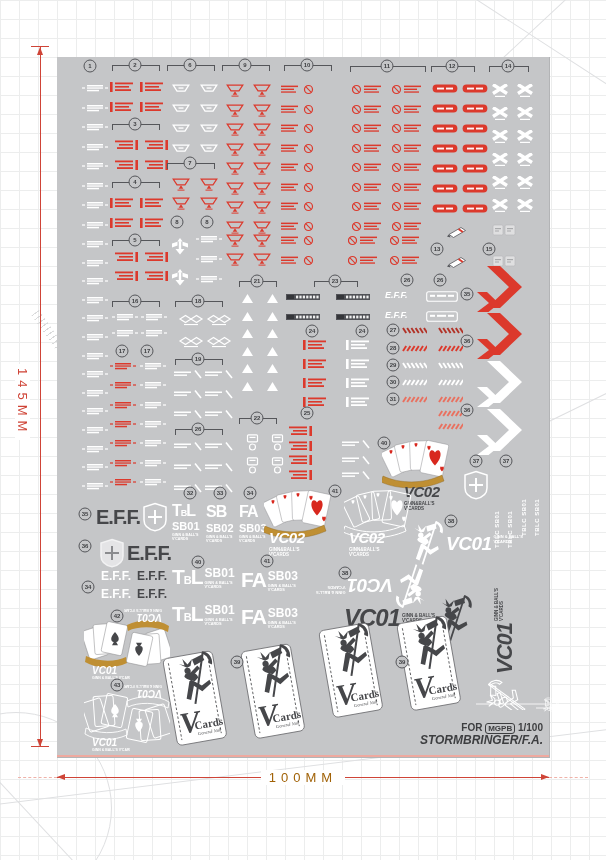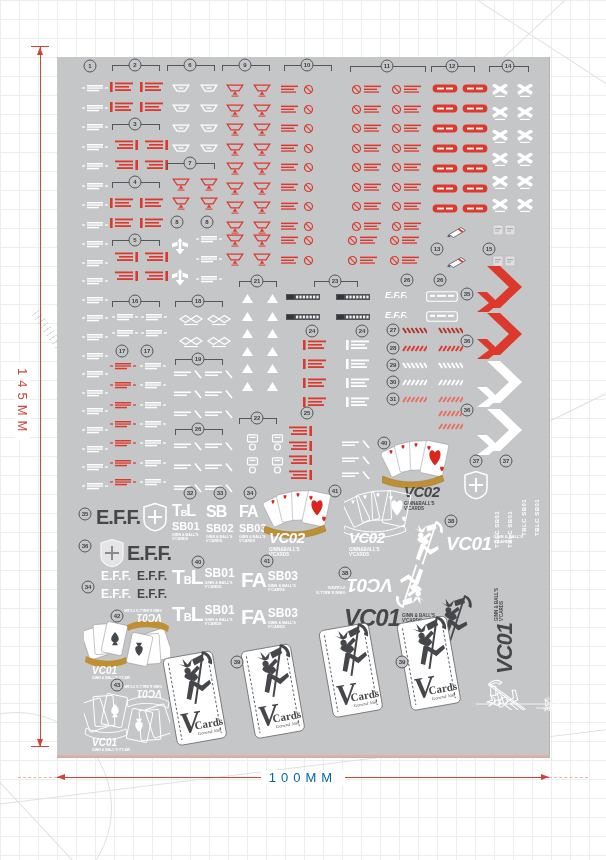--- a/index.html
+++ b/index.html
@@ -21,37 +21,45 @@
   .brk{position:absolute;height:5px;border:1px solid #55565a;border-bottom:none}
   .badge{border:1px solid #3d3e40;border-radius:3px;padding:0 2px;font-size:8px;font-style:normal}
   .dim{position:absolute;z-index:3}
   .dimline{position:absolute;background:#cf4437}
   .tri-up{width:0;height:0;border-left:3.5px solid transparent;border-right:3.5px solid transparent;border-bottom:8px solid #cf4437;position:absolute}
   .tri-dn{width:0;height:0;border-left:3.5px solid transparent;border-right:3.5px solid transparent;border-top:8px solid #cf4437;position:absolute}
   .tri-lf{width:0;height:0;border-top:3.5px solid transparent;border-bottom:3.5px solid transparent;border-right:8px solid #cf4437;position:absolute}
   .tri-rt{width:0;height:0;border-top:3.5px solid transparent;border-bottom:3.5px solid transparent;border-left:8px solid #cf4437;position:absolute}
   .dimtext-v{writing-mode:vertical-rl;font:400 13px "Liberation Sans",sans-serif;color:#cf4437;
              letter-spacing:5px;background:#fff;padding:4px 0}
-  .dimtext-h{font:400 13px "Liberation Sans",sans-serif;color:#0369a1;letter-spacing:5px;
+  .dimtext-h{font:400 13px "Liberation Sans",sans-serif;color:#a16207;letter-spacing:5px;
              background:#fff;padding:0 8px;display:inline-block}
   .dashx{position:absolute;height:0;border-top:1px dashed #efb2a9}
 </style>
 </head>
 <body>
 
 <div class="grid"></div>
 <div class="diag" style="left:455px;top:-15px;width:240px;transform:rotate(33deg)"></div>
 <div class="diag" style="left:498px;top:62px;width:190px;transform:rotate(-43deg)"></div>
 <div class="diag" style="left:520px;top:435px;width:170px;transform:rotate(-26deg)"></div>
 <div class="diag" style="left:-20px;top:806px;width:700px;transform:rotate(-7deg)"></div>
 <div class="diag" style="left:-25px;top:755px;width:220px;transform:rotate(47deg)"></div>
 <div class="arc" style="left:-80px;top:712px;width:190px;height:190px"></div>
 <div class="ruler" style="left:16px;top:345px;width:90px;height:9px;transform:rotate(55deg)"></div>
 
 <div id="sheet">
+  <div style="position:absolute;right:6px;bottom:10px;text-align:right;color:#3d3e40;z-index:3;line-height:1.25">
+    <div style="font:700 10px 'Liberation Sans',sans-serif">
+      <span>FOR</span>
+      <span class="badge">MGPB</span>
+      <span>1/100</span>
+    </div>
+    <div style="font:italic 900 12px 'Liberation Sans',sans-serif">STORMBRINGER/F.A.</div>
+  </div>
 <span class="g" style="left: 25px; top: 27px; color: rgb(255, 255, 255);"><svg width="26" height="8" viewBox="0 0 26 8">
         <g fill="currentColor">
           <rect x="0" y="3.4" width="3" height="1.2"></rect>
           <rect x="23" y="3.4" width="3" height="1.2"></rect>
           <rect x="5" y="1" width="16" height="1.5"></rect>
           <rect x="5" y="3.4" width="16" height="1.3"></rect>
           <rect x="5" y="5.8" width="12" height="1.5"></rect>
         </g>
       </svg></span>
     <span class="g" style="left: 25px; top: 46.5px; color: rgb(255, 255, 255);"><svg width="26" height="8" viewBox="0 0 26 8">

